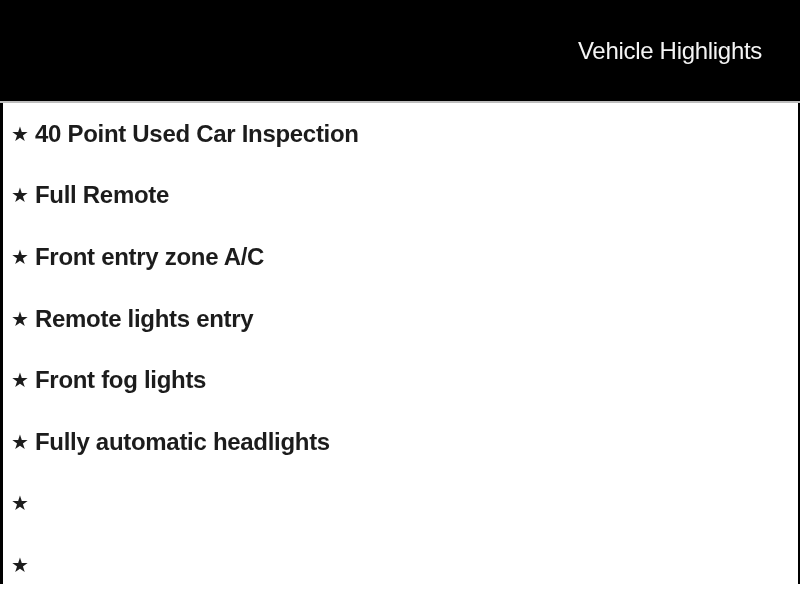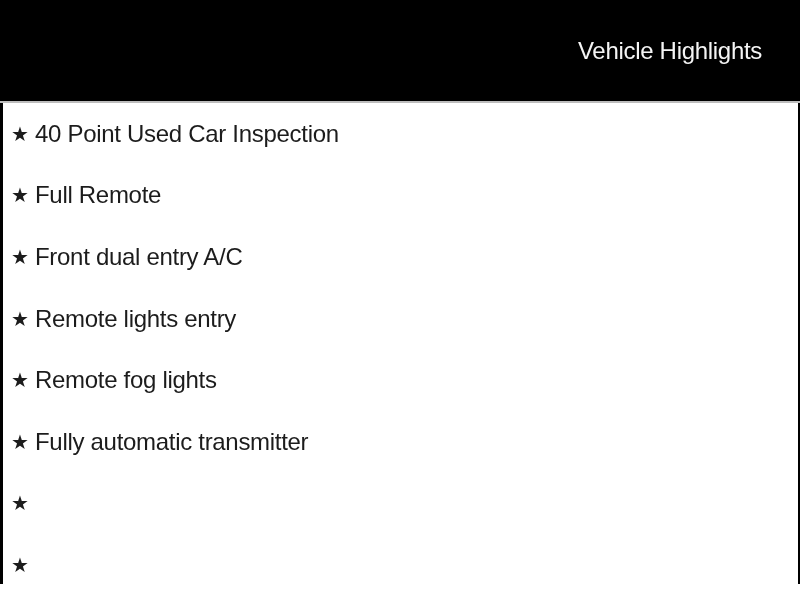--- a/index.html
+++ b/index.html
@@ -53,20 +53,21 @@
     font-size:20px;
     line-height:1;
     color:var(--body-text,#111);
     flex:0 0 24px;
     text-align:left;
   }
   .label{
     font-size:24px;
     letter-spacing:-0.3px;
     white-space:nowrap;
+    font-weight:bold;
   }
   .bottom-gap{width:800px;height:14px;background:var(--body-bg,#fff);}
 </style>
 </head>
 <body>
 
 <div class="slide">
 
   <div class="header-bar">
     <span class="page-title">Vehicle Highlights</span>
@@ -77,33 +78,33 @@
       <li class="list-item">
         <span class="star">★</span>
         <span class="label">40 Point Used Car Inspection</span>
       </li>
       <li class="list-item">
         <span class="star">★</span>
         <span class="label">Full Remote</span>
       </li>
       <li class="list-item">
         <span class="star">★</span>
-        <span class="label">Front dual entry A/C</span>
+        <span class="label">Front entry zone A/C</span>
       </li>
       <li class="list-item">
         <span class="star">★</span>
         <span class="label">Remote lights entry</span>
       </li>
       <li class="list-item">
         <span class="star">★</span>
-        <span class="label">Remote fog lights</span>
+        <span class="label">Front fog lights</span>
       </li>
       <li class="list-item">
         <span class="star">★</span>
-        <span class="label">Fully automatic transmitter</span>
+        <span class="label">Fully automatic headlights</span>
       </li>
       <li class="list-item">
         <span class="star">★</span>
       </li>
       <li class="list-item">
         <span class="star">★</span>
       </li>
     </ul>
   </div>
 

